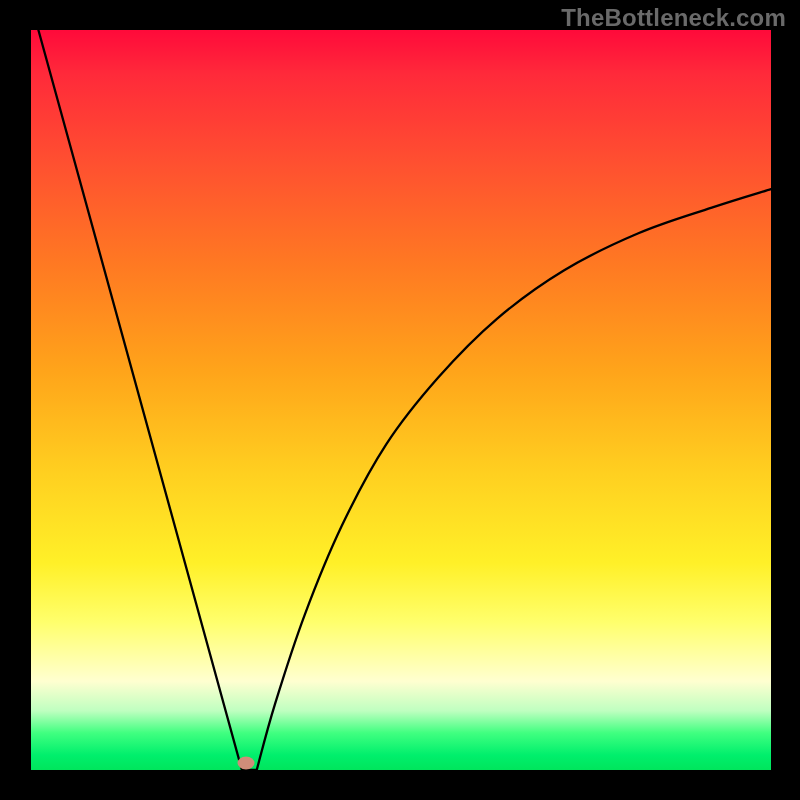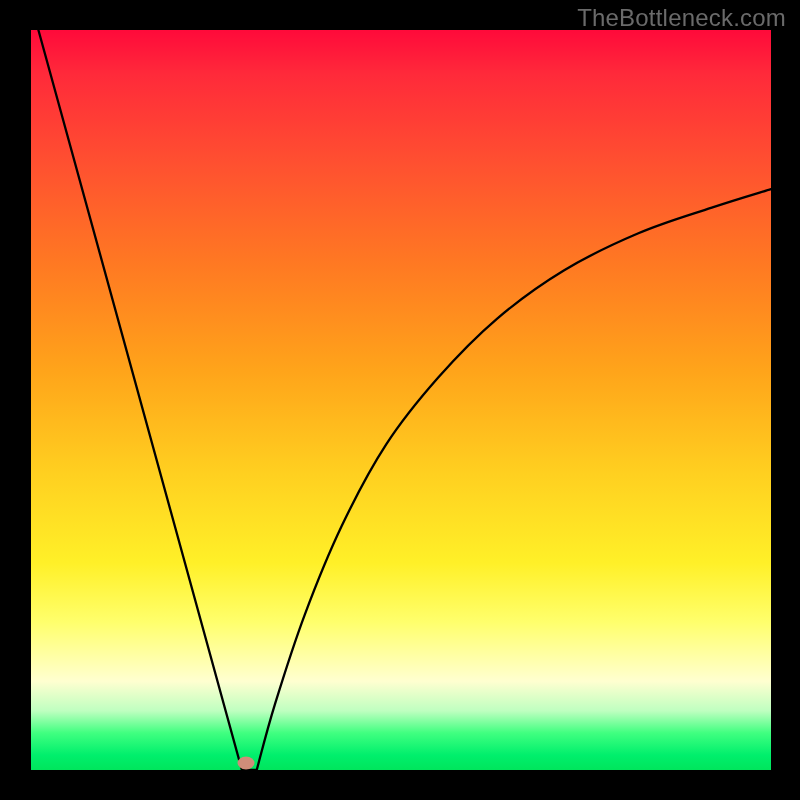--- a/index.html
+++ b/index.html
@@ -42,20 +42,21 @@
   }
   .watermark {
     position: absolute;
     top: 4px;
     right: 14px;
     color: #6a6a6a;
     font-family: Arial, Helvetica, sans-serif;
     font-size: 24px;
     letter-spacing: 0.2px;
     user-select: none;
+    font-weight: bold;
   }
   svg.curve {
     position: absolute;
     left: 31px;
     top: 30px;
     width: 740px;
     height: 740px;
     overflow: visible;
   }
   .dot {

